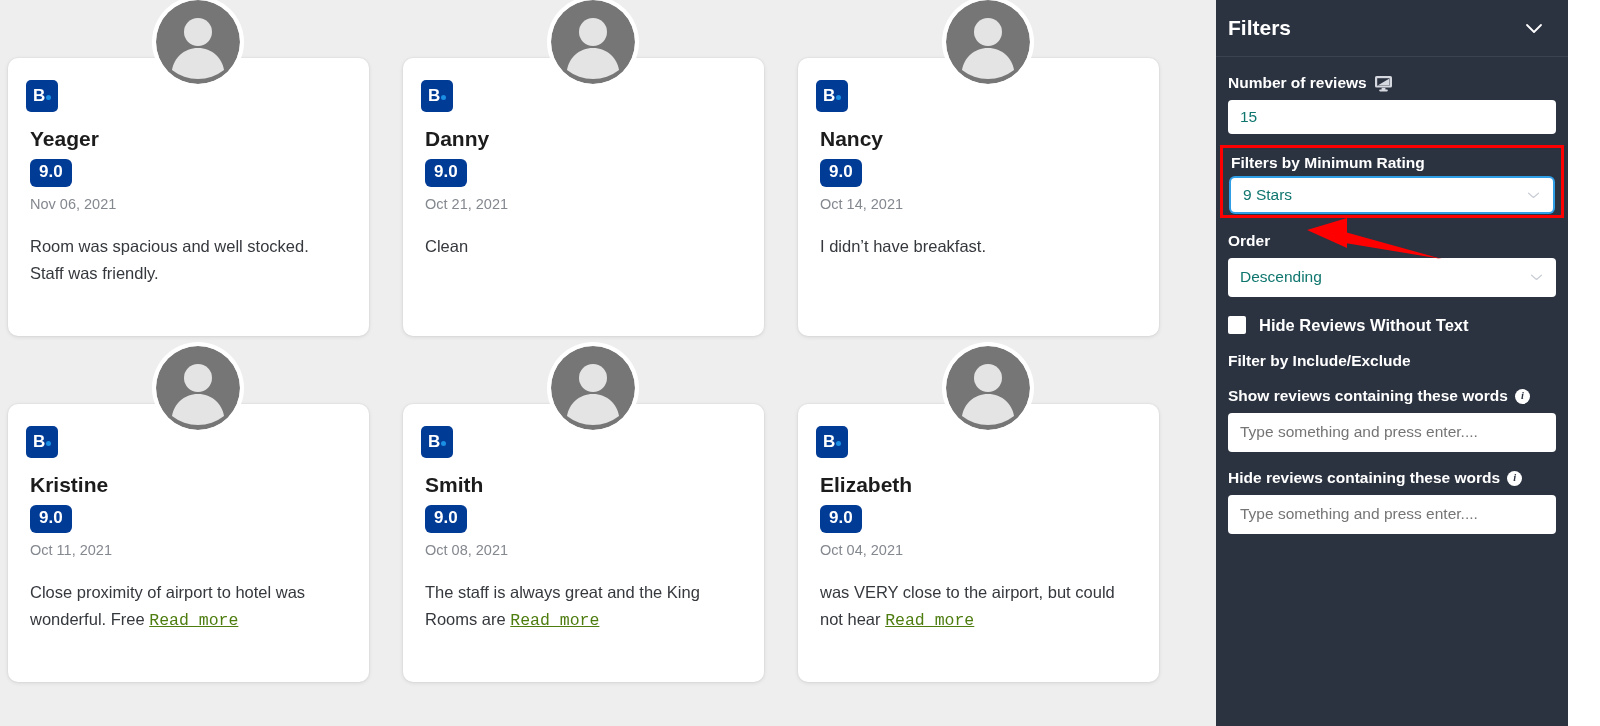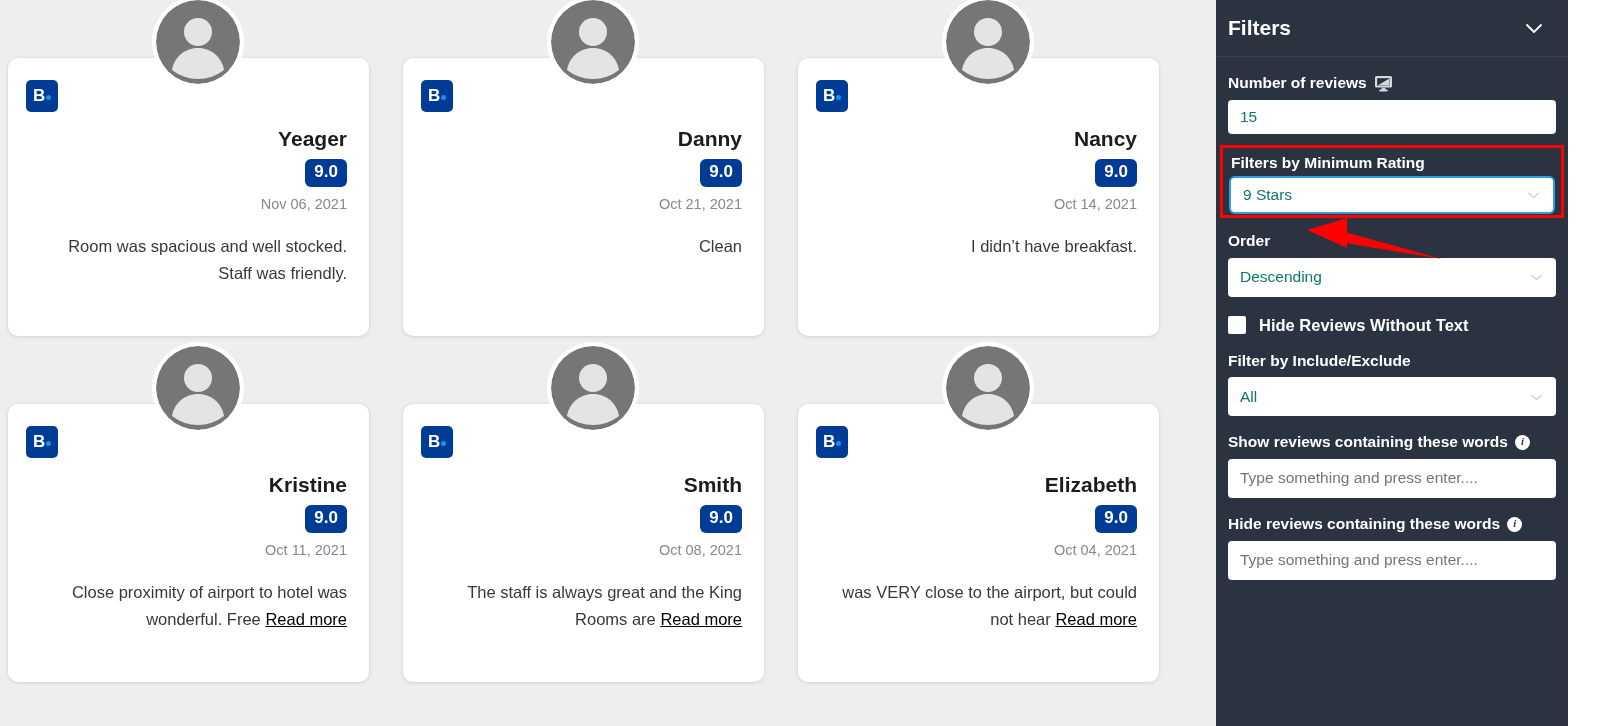--- a/index.html
+++ b/index.html
@@ -73,21 +73,21 @@
     width: 5px; height: 5px;
     background: #1a8fe3;
     border-radius: 50%;
     margin-left: 1px;
     margin-bottom: 1px;
   }
 
   .card-body {
     position: absolute;
     left: 0; right: 0; top: 68px;
-    text-align: right;
+    text-align: left;
     padding: 0 22px;
   }
   .reviewer-name {
     font-size: 21px;
     font-weight: bold;
     color: #1c1c1c;
     line-height: 1.2;
   }
   .score-badge {
     display: inline-block;
@@ -105,23 +105,24 @@
     font-size: 14.5px;
     color: #84888f;
   }
   .review-text {
     margin-top: 21px;
     font-size: 16.5px;
     color: #35383d;
     line-height: 1.67;
   }
   .read-more {
-    color: #000000;
+    color: #4d7c0f;
     text-decoration: underline;
     cursor: pointer;
+    font-family: Liberation Mono, monospace;
   }
 
   
   .sidebar {
     width: 352px;
     height: 726px;
     background: #2b3240;
     position: relative;
     overflow: hidden;
   }
@@ -422,28 +423,20 @@
         </div>
       </div>
 
       <div class="checkrow">
         <div class="checkbox"></div>
         <div class="ctext">Hide Reviews Without Text</div>
       </div>
 
       <div class="fgroup">
         <div class="flabel">Filter by Include/Exclude</div>
-        <div class="fctl tall">
-          <span>All</span>
-          <span class="caret">
-            <svg width="17" height="17" viewBox="0 0 24 24" fill="none">
-              <path d="M5 9.5l7 6 7-6" stroke="#c9ced6" stroke-width="1.7" stroke-linecap="round" stroke-linejoin="round"></path>
-            </svg>
-          </span>
-        </div>
       </div>
 
       <div class="fgroup">
         <div class="flabel">
           <span>Show reviews containing these words</span>
           <span class="info-icon">i</span>
         </div>
         <input class="fctl tall placeholder" type="text" placeholder="Type something and press enter...." style="">
       </div>
 

